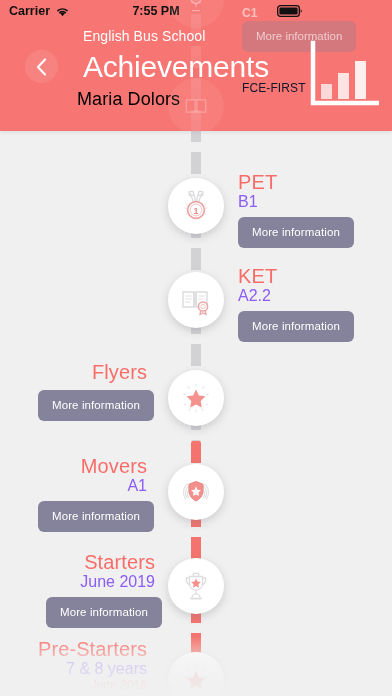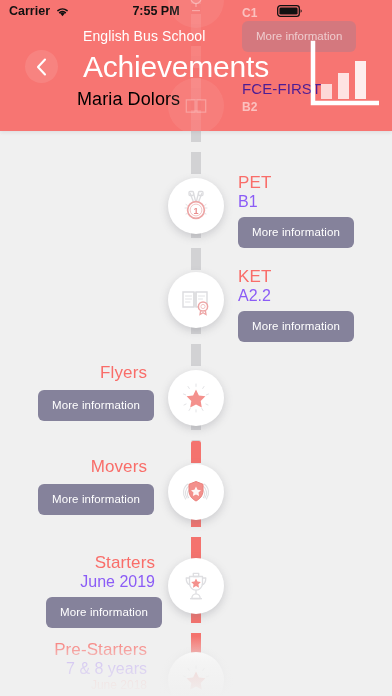--- a/index.html
+++ b/index.html
@@ -42,21 +42,21 @@
     background:#fff;
     box-shadow:0 3px 9px rgba(120,120,130,.30);
     display:flex; align-items:center; justify-content:center;
     z-index:3;
   }
   .node svg { display:block; }
 
   
   .item { position:absolute; }
   .item .title {
-    color:#f96d69; font-size:17px; font-weight:400; line-height:21px;
+    color:#f96d69; font-size:20px; font-weight:400; line-height:21px;
     letter-spacing:.1px; white-space:nowrap;
   }
   .item .sub {
     color:#8b5cf6; font-size:16px; font-weight:400; line-height:16px;
     white-space:nowrap; margin-top:1px;
   }
   .item .sub2 {
     color:#f8938f; font-size:12px; line-height:16px; white-space:nowrap;
   }
   .btn {
@@ -116,21 +116,21 @@
   #back-btn {
     position:absolute; left:25px; top:50px; width:33px; height:33px;
     border-radius:50%; background:rgba(255,255,255,.10);
     display:flex; align-items:center; justify-content:center;
     cursor:pointer;
   }
 
   
   .ghost { position:absolute; z-index:1; }
   .ghost-label { color:rgba(255,255,255,.55); font-size:12px; line-height:16px;font-weight:bold; }
-  .ghost-title { color:#4c1d95; font-size:15px; line-height:21px; letter-spacing:.1px; }
+  .ghost-title { color:#0f172a; font-size:12px; line-height:21px; letter-spacing:.1px; }
   .ghost-btn {
     background:rgba(133,130,155,.30); color:rgba(255,255,255,.62);
     font-size:11.5px; border:none; border-radius:6px;
     padding:9px 14px; line-height:13px; white-space:nowrap;
   }
   .ghost-node {
     position:absolute; left:168px; width:56px; height:56px;
     border-radius:50%; background:rgba(255,255,255,.07);
     display:flex; align-items:center; justify-content:center;
     z-index:1;
@@ -238,20 +238,21 @@
         <path d="M25 9 C30 12 30.8 19 27.5 24"></path>
         <path d="M24.5 11.5 C28 14 28.4 19.5 26 23"></path>
         <path d="M23.5 14.5 C26 16.6 26.2 20.3 24.4 22.6"></path>
       </g>
       <path d="M17 6.5 L24 9.3 v6.4 c0 5.2 -3.6 8.6 -7 10.3 -3.4 -1.7 -7 -5.1 -7 -10.3 V9.3 z" fill="#f3908c" stroke="#ea807c" stroke-width="1"></path>
       <path d="M17 11.5 l1.55 3.15 3.45 .5 -2.5 2.45 .6 3.45 -3.1 -1.62 -3.1 1.62 .6 -3.45 -2.5 -2.45 3.45 -.5 z" fill="#fff" opacity=".92"></path>
     </svg>
   </div>
   <div class="item left" style="top:456px;">
     <div class="title">Movers</div>
+    <div class="sub">A1</div>
     <button class="btn">More information</button>
   </div>
 
   <div class="node" style="top:558px;">
     <svg width="34" height="34" viewBox="0 0 34 34">
       <g fill="none" stroke="#dedee1" stroke-width="1.3" stroke-linejoin="round">
         <path d="M10.5 7.5 h13 v6.5 c0 4.1 -2.9 7.2 -6.5 7.2 -3.6 0 -6.5 -3.1 -6.5 -7.2 z"></path>
         <path d="M10.5 9 H7.2 c0 4 1.4 6.3 3.9 6.9"></path>
         <path d="M23.5 9 h3.3 c0 4 -1.4 6.3 -3.9 6.9"></path>
         <path d="M17 21.2 v3.6"></path>
@@ -309,21 +310,20 @@
       </g>
     </svg>
   </div>
 
   <div class="ghost" style="left:242px; top:5px;">
     <div class="ghost-label">C1</div>
   </div>
   <button class="ghost-btn ghost" style="left:242px; top:21px;">More information</button>
   <div class="ghost" style="left:242px; top:78px;">
     <div class="ghost-title">FCE-FIRST</div>
-    <div class="ghost-label">B2</div>
   </div>
 
   <svg class="ghost" style="left:307px; top:40px;" width="72" height="72" viewBox="0 0 72 72">
     <g stroke="#ffffff" stroke-width="4.5" fill="none" stroke-linecap="square">
       <path d="M6 3 V63 H70"></path>
     </g>
     <rect x="14" y="44" width="11" height="15" fill="rgba(255,255,255,.72)"></rect>
     <rect x="31" y="33" width="11" height="26" fill="rgba(255,255,255,.80)"></rect>
     <rect x="48" y="21" width="11" height="38" fill="rgba(255,255,255,.88)"></rect>
   </svg>

